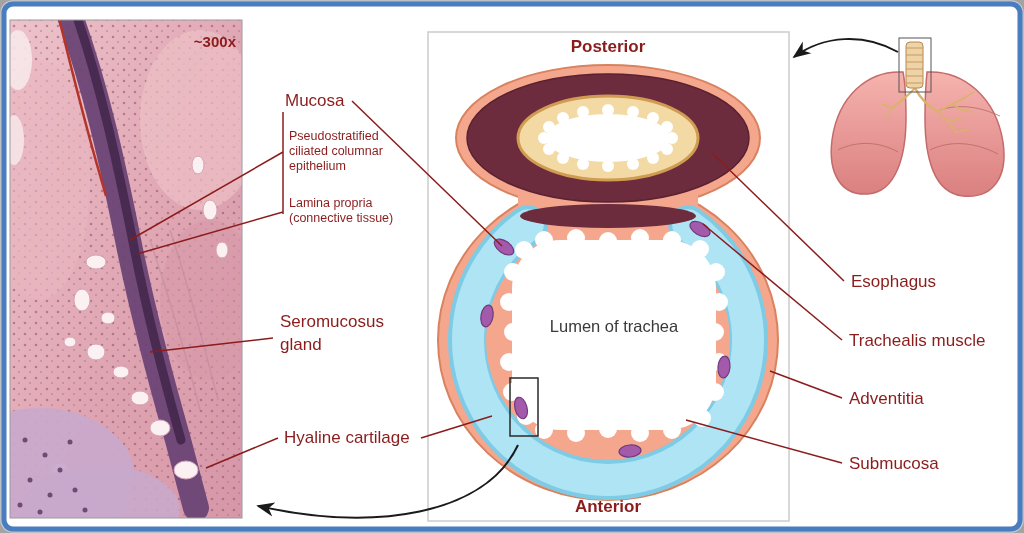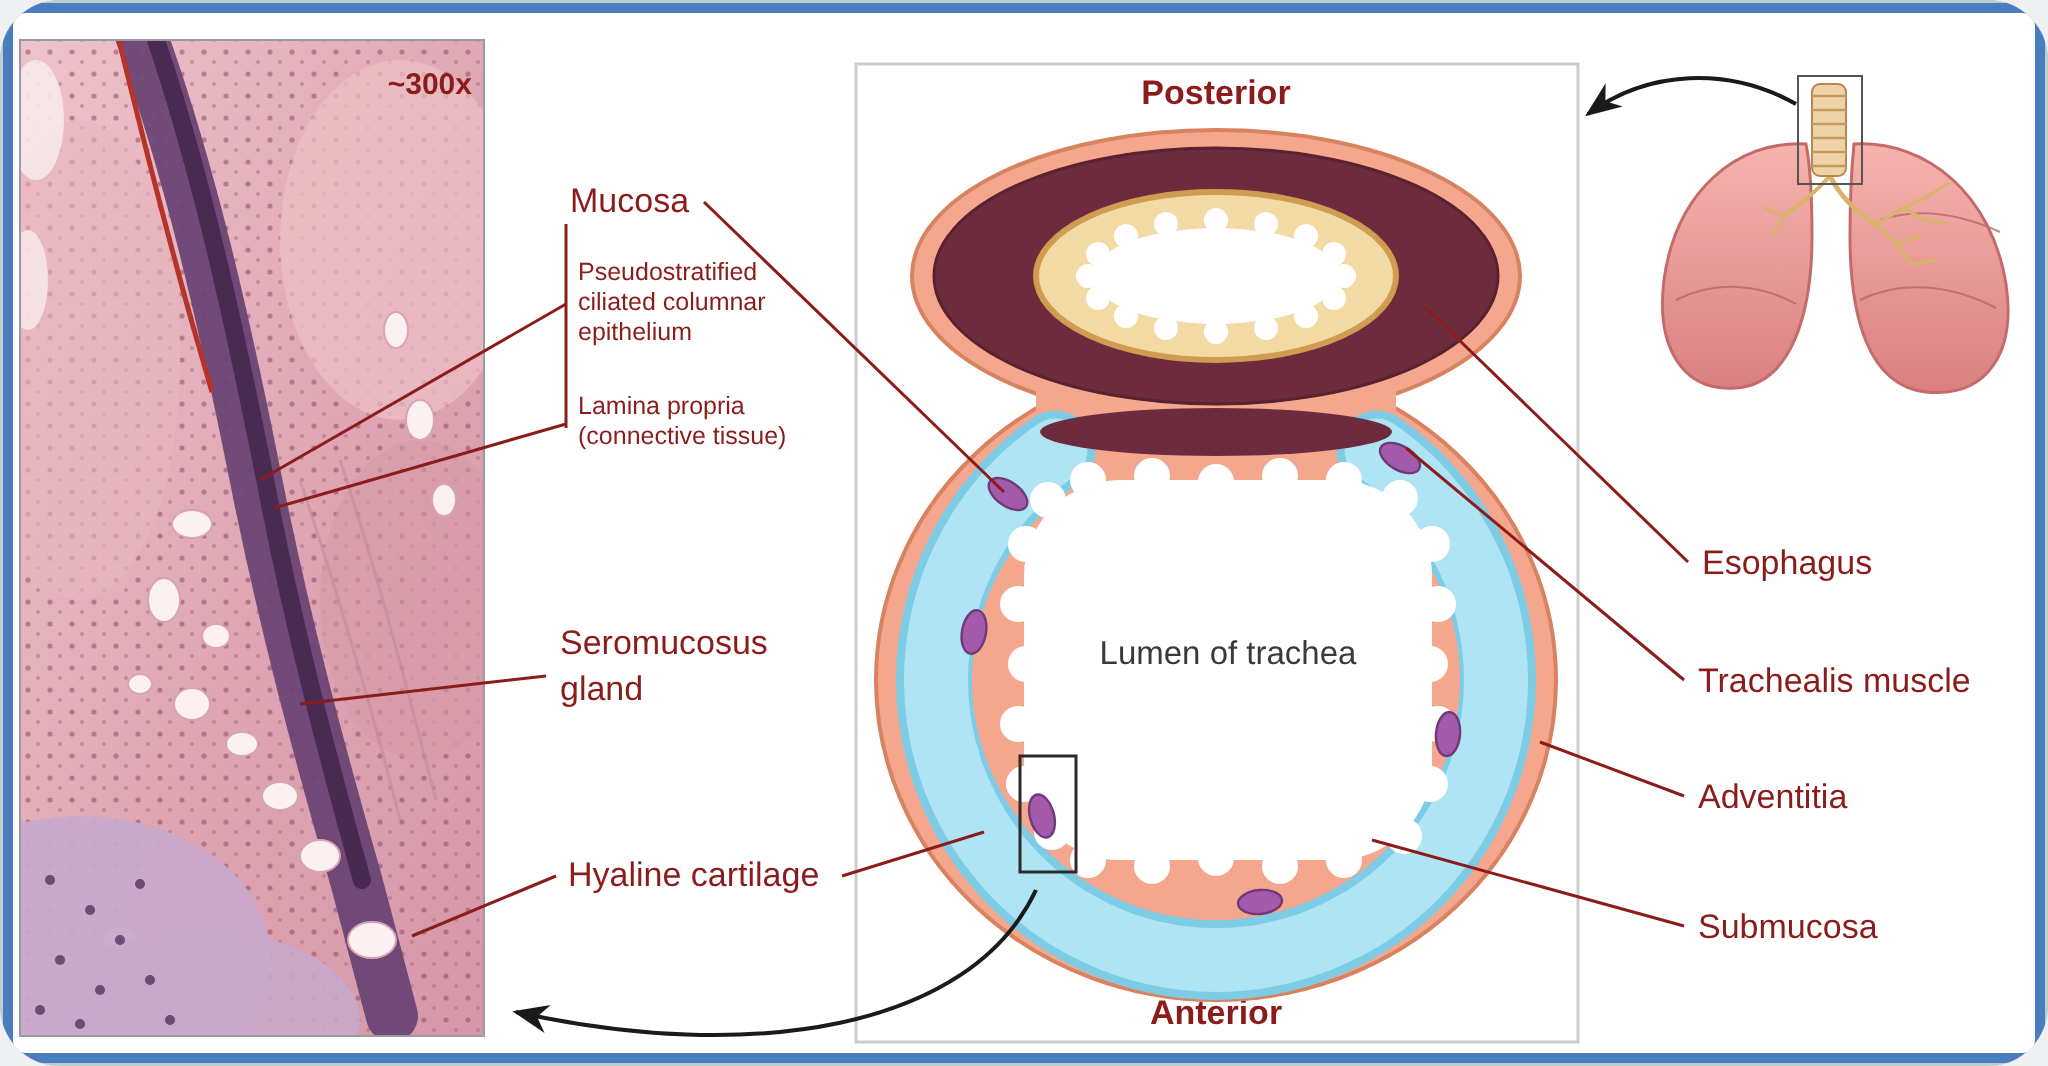--- a/index.html
+++ b/index.html
@@ -1,16 +1,16 @@
 <!DOCTYPE html>
 <html style="--frame-blue: #4a7dc0; --label-red: #8b1c1c; --tissue-pink: #f4a78d; --tissue-pink-edge: #d9825f; --cartilage-blue: #aee4f4; --cartilage-blue-edge: #7ecbe6; --esophagus-maroon: #6d2c3d; --esophagus-tan: #f3d9a3; --esophagus-tan-edge: #cf9c52; --gland-purple: #a35aab; --gland-purple-edge: #703a7a; --lumen-text: #3a3a3a; --arrow-black: #1a1a1a; --hist-red-line: #b5342a; --hist-cartilage: #c9a9cb; --lung-edge: #c46a6a; --bronchi-tan: #d9b36a;"><head>
 <meta charset="utf-8">
 <style>
   html,body { margin:0; padding:0; background:#eef0f2; }
-  .stage { position:relative; width:1024px; height:533px; background:#86efac; overflow:hidden;border-radius:30px; }
+  .stage { position:relative; width:1024px; height:533px; background:#a3a3a3; overflow:hidden; }
   svg { display:block; }
   svg text { font-family:"Liberation Sans", sans-serif; }
 
   .lbl   { fill: var(--label-red, #8b1c1c); }
   .t17   { font-size:17px; }
   .t125  { font-size:12.5px; }
   .t15   { font-size:15px; font-weight:bold; }
   .bold  { font-weight:bold; }
   .t-lumen { font-size:16.5px; fill:#3a3a3a; }
 

